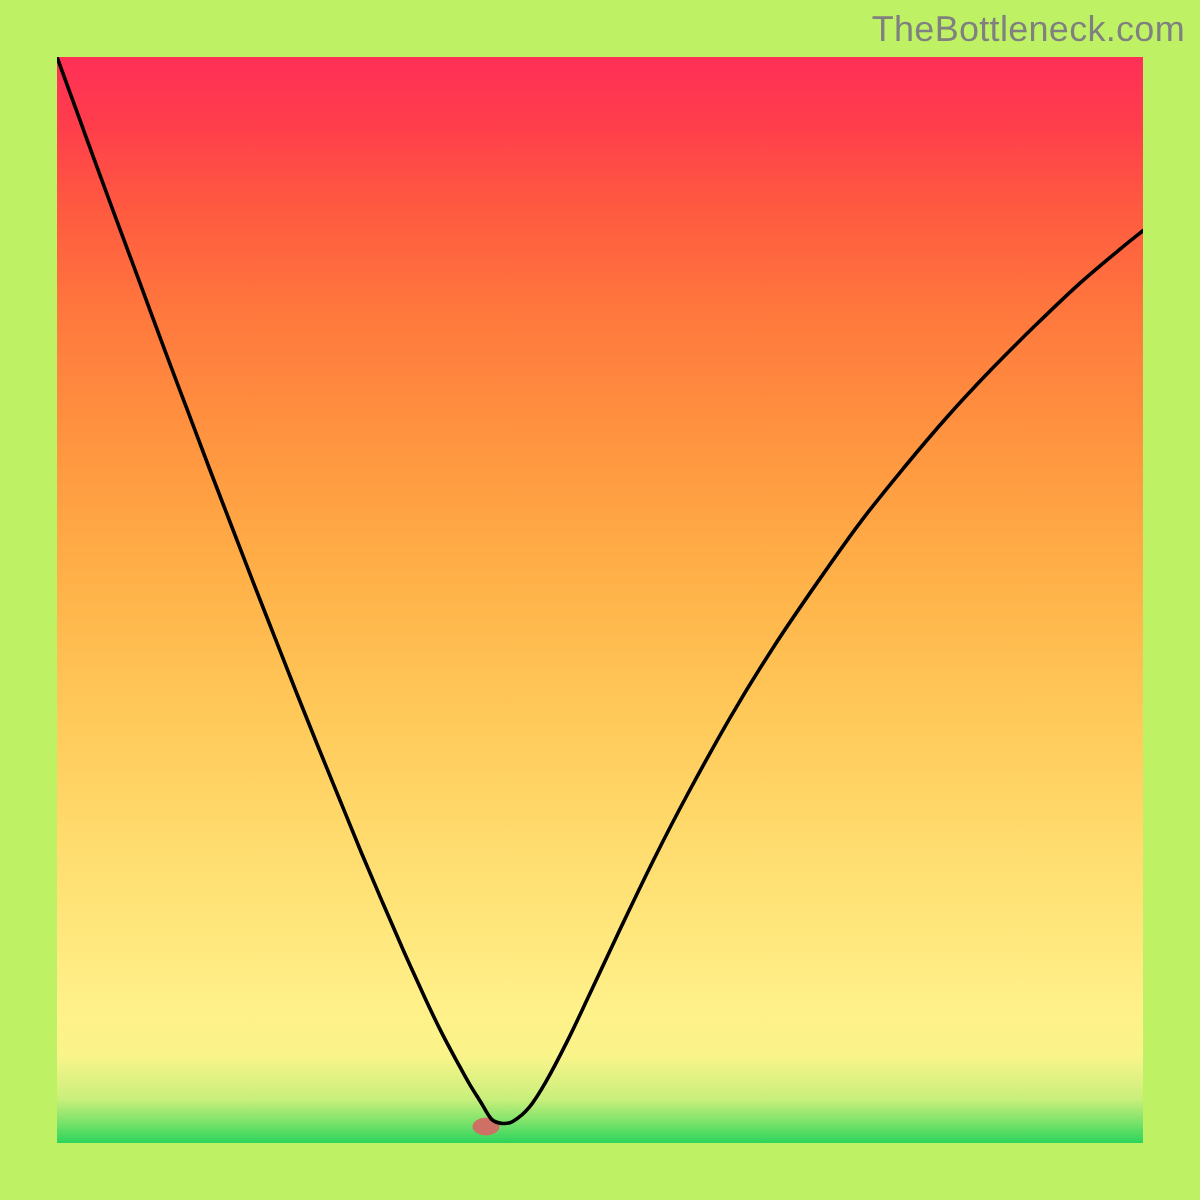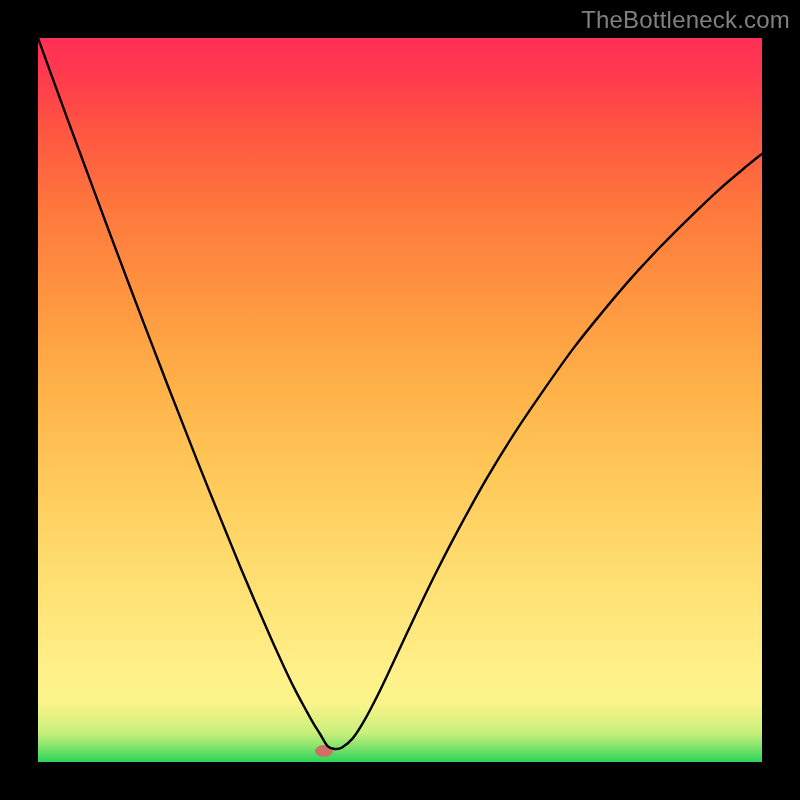--- a/index.html
+++ b/index.html
@@ -1,20 +1,20 @@
 <!DOCTYPE html>
 <html><head>
 <meta charset="utf-8">
 <style>
   * { margin: 0; padding: 0; box-sizing: border-box; }
   html, body { width: 800px; height: 800px; overflow: hidden; }
   .outer {
     width: 800px;
     height: 800px;
-    background: #000000;
+    background: #bef264;
     position: relative;
   }
   .watermark {
     position: absolute;
     top: 6px;
     right: 10px;
     font-family: Arial, Helvetica, sans-serif;
     font-size: 24px;
     color: #808080;
     letter-spacing: 0.2px;

